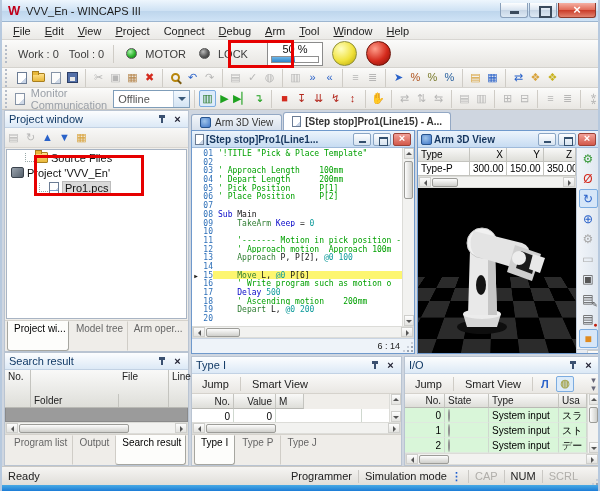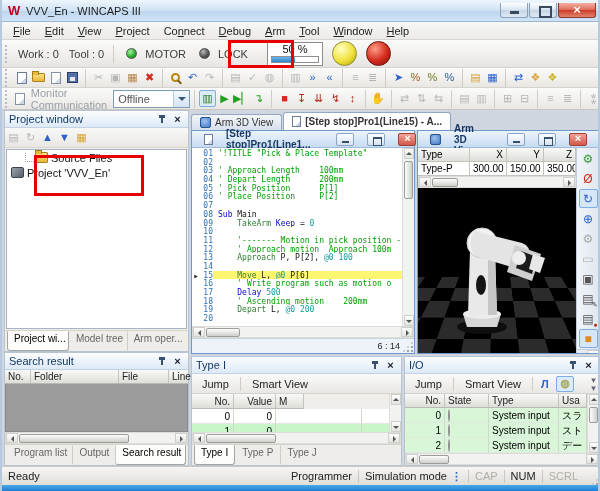--- a/index.html
+++ b/index.html
@@ -85,21 +85,21 @@
   .tree-connector { width:9px; height:9px; border-left:1px dotted #9aa; border-bottom:1px dotted #9aa; margin-right:1px; flex:none; }
   .ti { width:13px; height:11px; flex:none; margin-right:3px; }
   .ti.project-icon { background:linear-gradient(135deg,#9aa3ad,#55606c); border:1px solid #3a424c; border-radius:2px; }
   .ti.folder-icon { background:linear-gradient(#ffe08a,#e8b83a); border:1px solid #a97f1e; border-radius:1px; position:relative; }
   .ti.folder-icon::before { content:""; position:absolute; left:-1px; top:-3px; width:5px; height:3px; background:#e8b83a; border:1px solid #a97f1e; border-bottom:none; }
   .ti.pcs-file-icon { width:10px; height:12px; background:linear-gradient(135deg,#fff 70%,#c8d4e6 70%); border:1px solid #6b7c94;
     box-shadow:inset 0 -2px 0 #fff, inset 0 -3px 0 #7aa0d0; }
   .tree-label { color:#111; white-space:nowrap; }
   .tree-label.sel { background:#d9d9d9; border:1px solid #bdbdbd; padding:0 2px; }
 
-  .ptabs { height:21px; display:flex; align-items:stretch; gap:0; padding:0 2px; background:#efede9; border-top:1px solid #d5d2cc; flex:none; }
+  .ptabs { height:31px; display:flex; align-items:stretch; gap:0; padding:0 2px; background:#efede9; border-top:1px solid #d5d2cc; flex:none; }
   .ptab { font-size:10px; color:#666; padding:1px 6px 0; border:1px solid transparent; white-space:nowrap; overflow:hidden; }
   .ptab.active { background:#fdfdfb; border-color:#a6a6a0; border-top-color:#fdfdfb; border-radius:0 0 3px 3px; color:#000; }
   .ptab + .ptab { border-left:1px solid #d0cdc7; }
   .ptab.active + .ptab { border-left-color:transparent; }
 
   #search-panel { left:2px; top:352px; width:185px; height:114px; }
   .grid-head { display:flex; flex:none; background:linear-gradient(#f9f9f8,#deded9); border-bottom:1px solid #b9b9b4; }
   .gh-cell { padding:1px 3px; font-size:10px; color:#222; border-right:1px solid #c4c4bf; white-space:nowrap; overflow:hidden; flex:none; }
   #search-body { flex:1; background:#9b9b9b; border:1px solid #8a8a8a; border-top:none; }
 
@@ -121,22 +121,22 @@
   #doc-tabbar { position:absolute; left:189px; top:112px; width:409px; height:18px; display:flex; align-items:flex-end; gap:1px; }
   .dtab { height:16px; padding:0 8px; display:flex; align-items:center; gap:4px; font-size:10px; color:#333;
     border:1px solid #93a8c4; border-bottom:none; border-radius:3px 3px 0 0; background:linear-gradient(#f3f6fa,#d7e0ec); white-space:nowrap; }
   .dtab.active { background:#fff; font-weight:bold; height:18px; }
   .dtab-ico { width:11px; height:11px; flex:none; }
   .dtab-ico.robot-icon { background:radial-gradient(circle at 40% 35%, #9ec4ea, #3f76c8); border:1px solid #27548e; border-radius:2px; }
   .dtab-ico.document-icon { width:9px; height:11px; background:linear-gradient(135deg,#fff 70%,#c8d4e6 70%); border:1px solid #6b7c94; }
 
   
   .cwin { position:absolute; border:1px solid #6f99cc; background:#eef3f9; display:flex; flex-direction:column; }
-  .cwin-title { height:17px; background:linear-gradient(#ecf4fc,#c7dcf2); display:flex; align-items:center; gap:13px;
-    padding:0 12px; font-size:10px; font-weight:bold; color:#16365e; border-bottom:1px solid #9fbada; flex:none; }
+  .cwin-title { height:17px; background:linear-gradient(#ecf4fc,#c7dcf2); display:flex; align-items:center; gap:2px;
+    padding:0 3px; font-size:10px; font-weight:bold; color:#16365e; border-bottom:1px solid #9fbada; flex:none; }
   .cwin-title .sp { flex:1; }
   .cbtn { width:18px; height:13px; border:1px solid #8aa5c4; border-radius:2px; background:linear-gradient(#fdfeff,#d7e3f0); position:relative; flex:none; }
   .cbtn.min::before { content:""; position:absolute; left:5px; bottom:2px; width:7px; height:2px; background:#34506e; }
   .cbtn.max::before { content:""; position:absolute; left:5px; top:3px; width:7px; height:6px; border:1px solid #34506e; border-top-width:2px; }
   .cbtn.close { background:linear-gradient(#f2a198,#d2584a); border-color:#9c4238; }
   .cbtn.close::before { content:"×"; position:absolute; left:0; right:0; top:-2px; text-align:center; color:#fff; font-weight:bold; font-size:11px; }
 
   
   #code-window { left:189px; top:130px; width:224px; height:224px; }
   #ed-main { flex:1; display:flex; overflow:hidden; background:#fff; }
@@ -465,38 +465,43 @@
   <div id="proj-tree">
       <div class="tree-row" style="padding-left: 18px;">
         <span class="tree-connector"></span>
         <span class="ti folder-icon"></span>
         <span class="tree-label">Source Files</span>
       </div>
       <div class="tree-row" style="padding-left: 4px;">
         <span class="ti project-icon"></span>
         <span class="tree-label">Project 'VVV_En'</span>
       </div>
+      <div class="tree-row" style="padding-left: 32px;">
+        <span class="tree-connector"></span>
+        <span class="ti pcs-file-icon"></span>
+        <span class="tree-label sel">Pro1.pcs</span>
+      </div>
     </div>
   <div class="ptabs" id="proj-tabs">
       <span class="ptab active">Project wi...</span>
       <span class="ptab">Model tree</span>
       <span class="ptab">Arm oper...</span>
     </div>
 </div>
 
 <div id="search-panel" class="panel">
   <div class="panel-hdr">
     <span>Search result</span>
     <span class="sp"></span>
     <span class="pin-btn"></span>
     <span class="close-sm"></span>
   </div>
   <div class="grid-head" id="search-cols">
       <span class="gh-cell" style="width: 26px;">No.</span>
-      <span class="gh-cell" style="width: 88px;">Folder</span>
+      <span class="gh-cell" style="width: 88px; margin-top: 24px;">Folder</span>
       <span class="gh-cell" style="width: 50px;">File</span>
       <span class="gh-cell" style="width: 40px;">Line</span>
     </div>
   <div id="search-body"></div>
   <div class="hscroll">
     <div class="sb-btn left"></div>
     <div class="sb-thumb" style="width:110px"></div>
     <div class="sb-btn right" style="margin-left:auto"></div>
   </div>
   <div class="ptabs" id="search-tabs">

